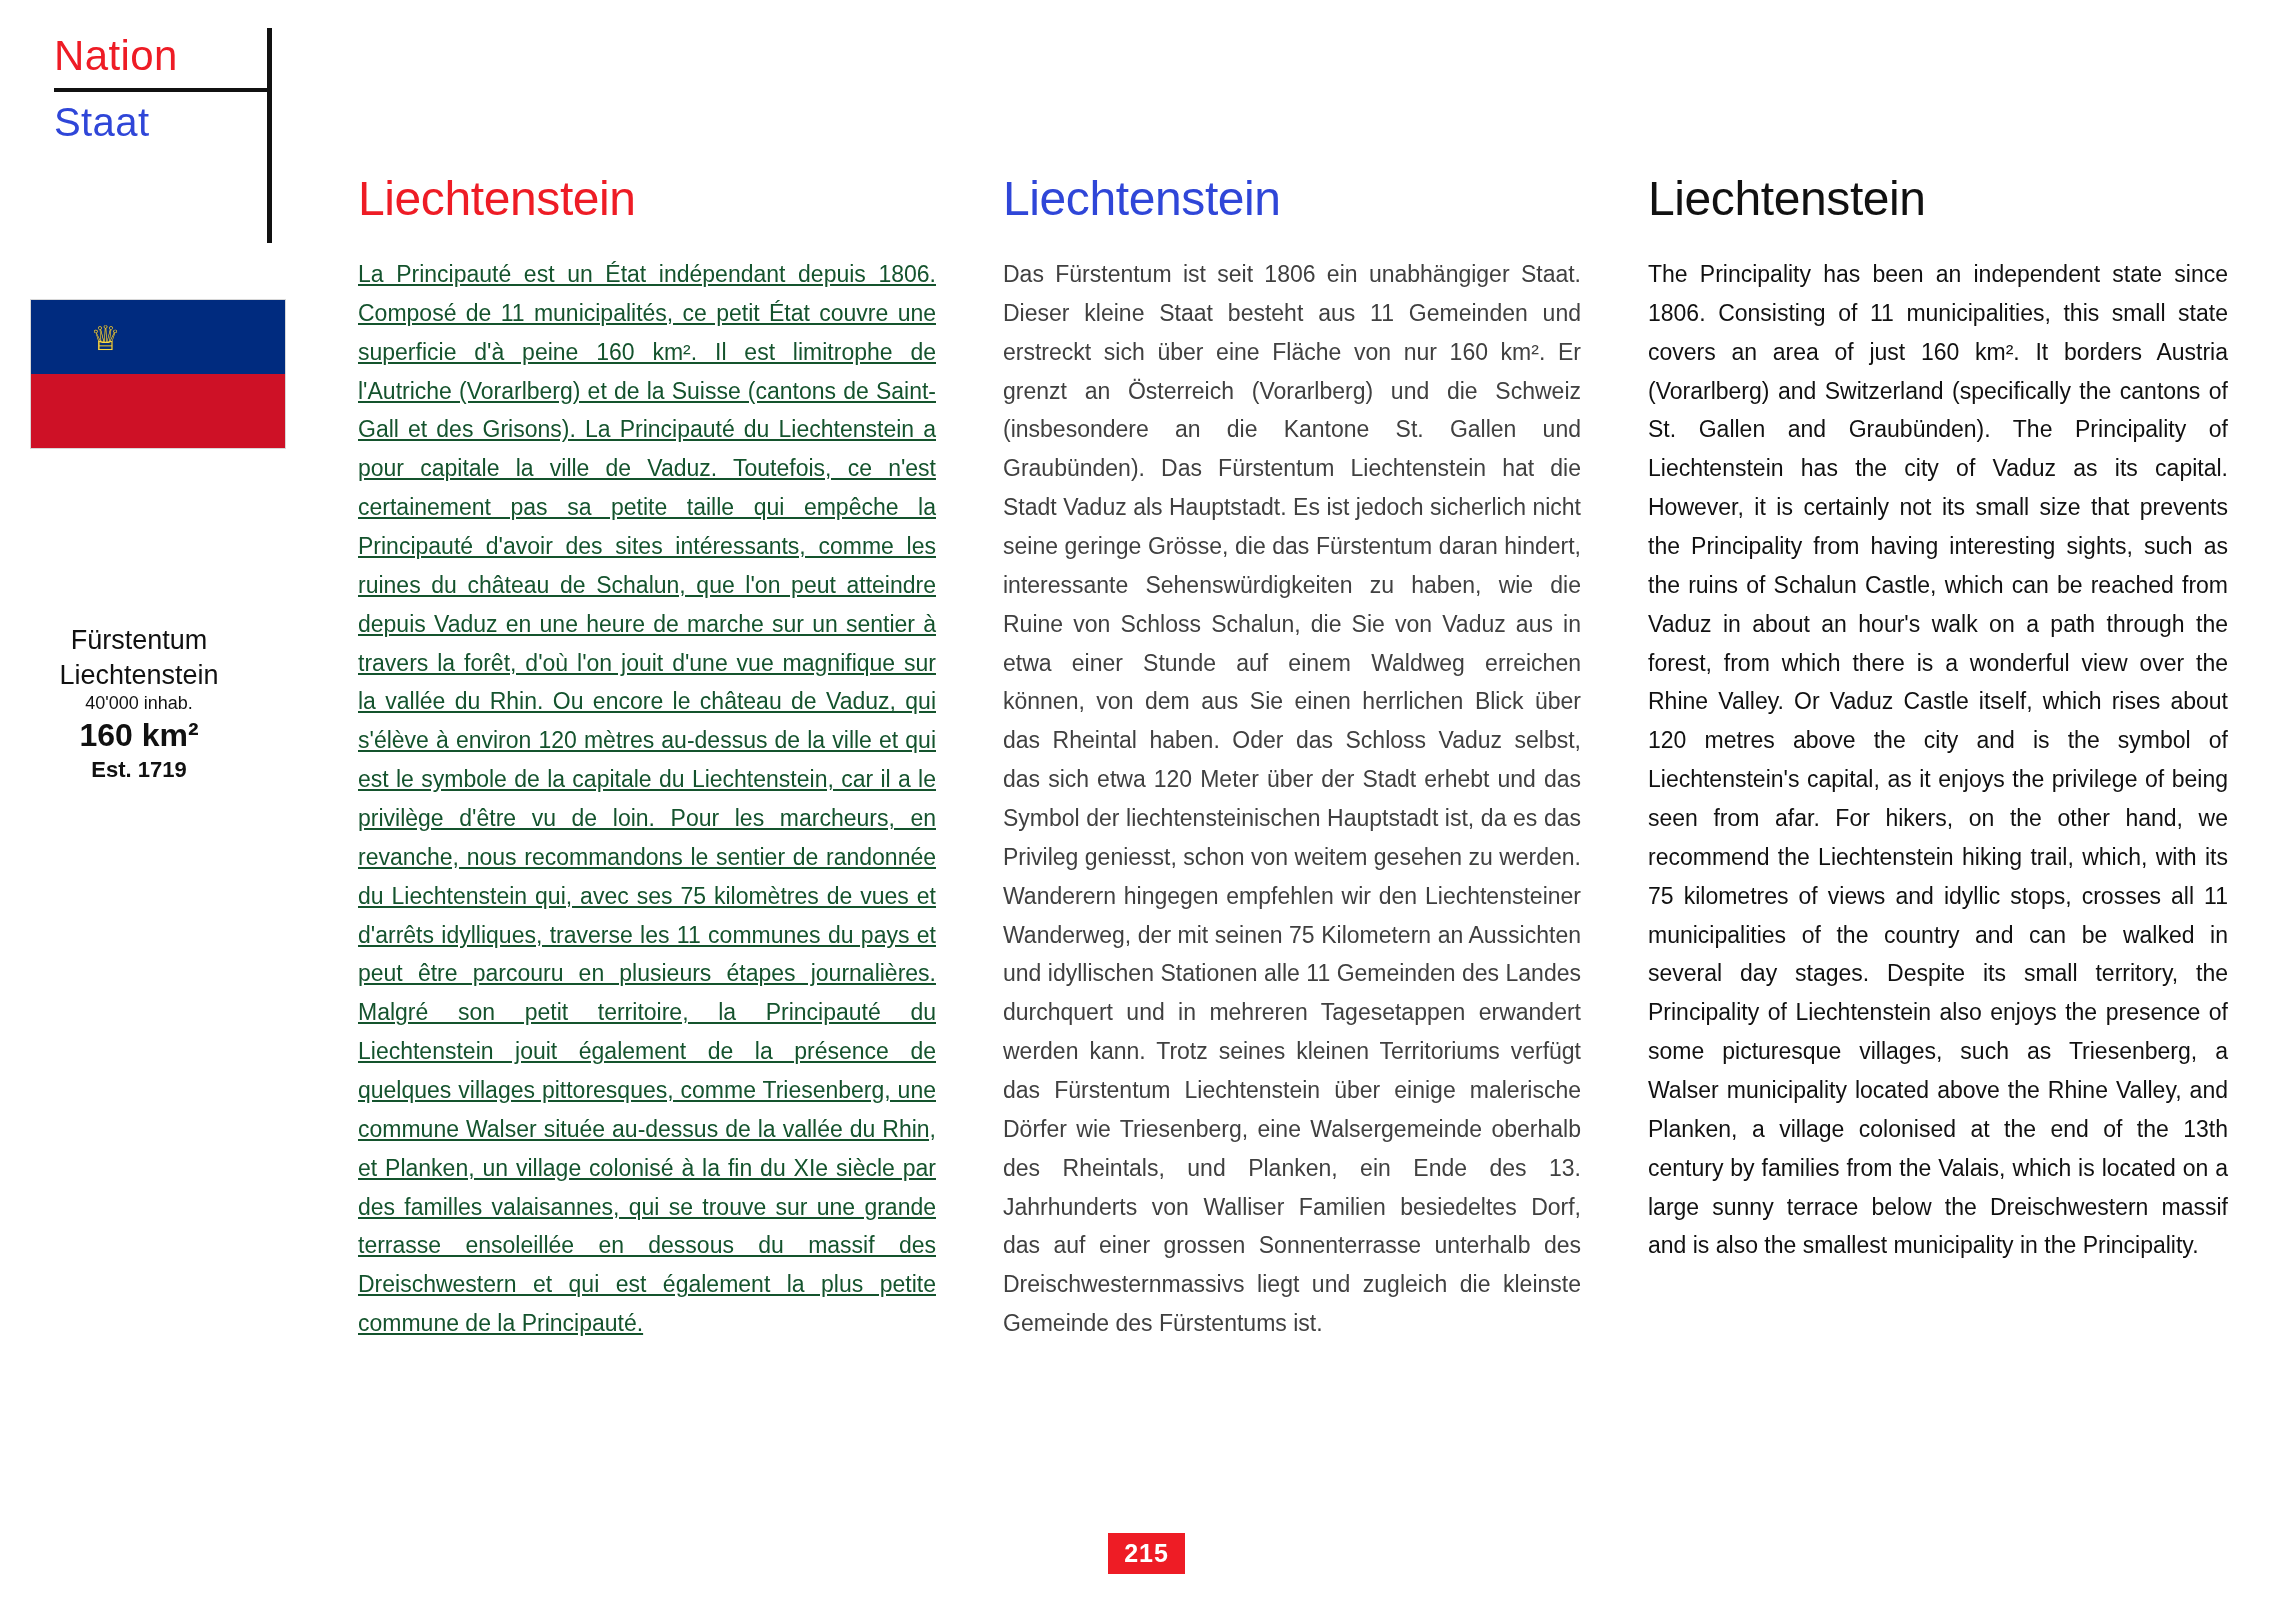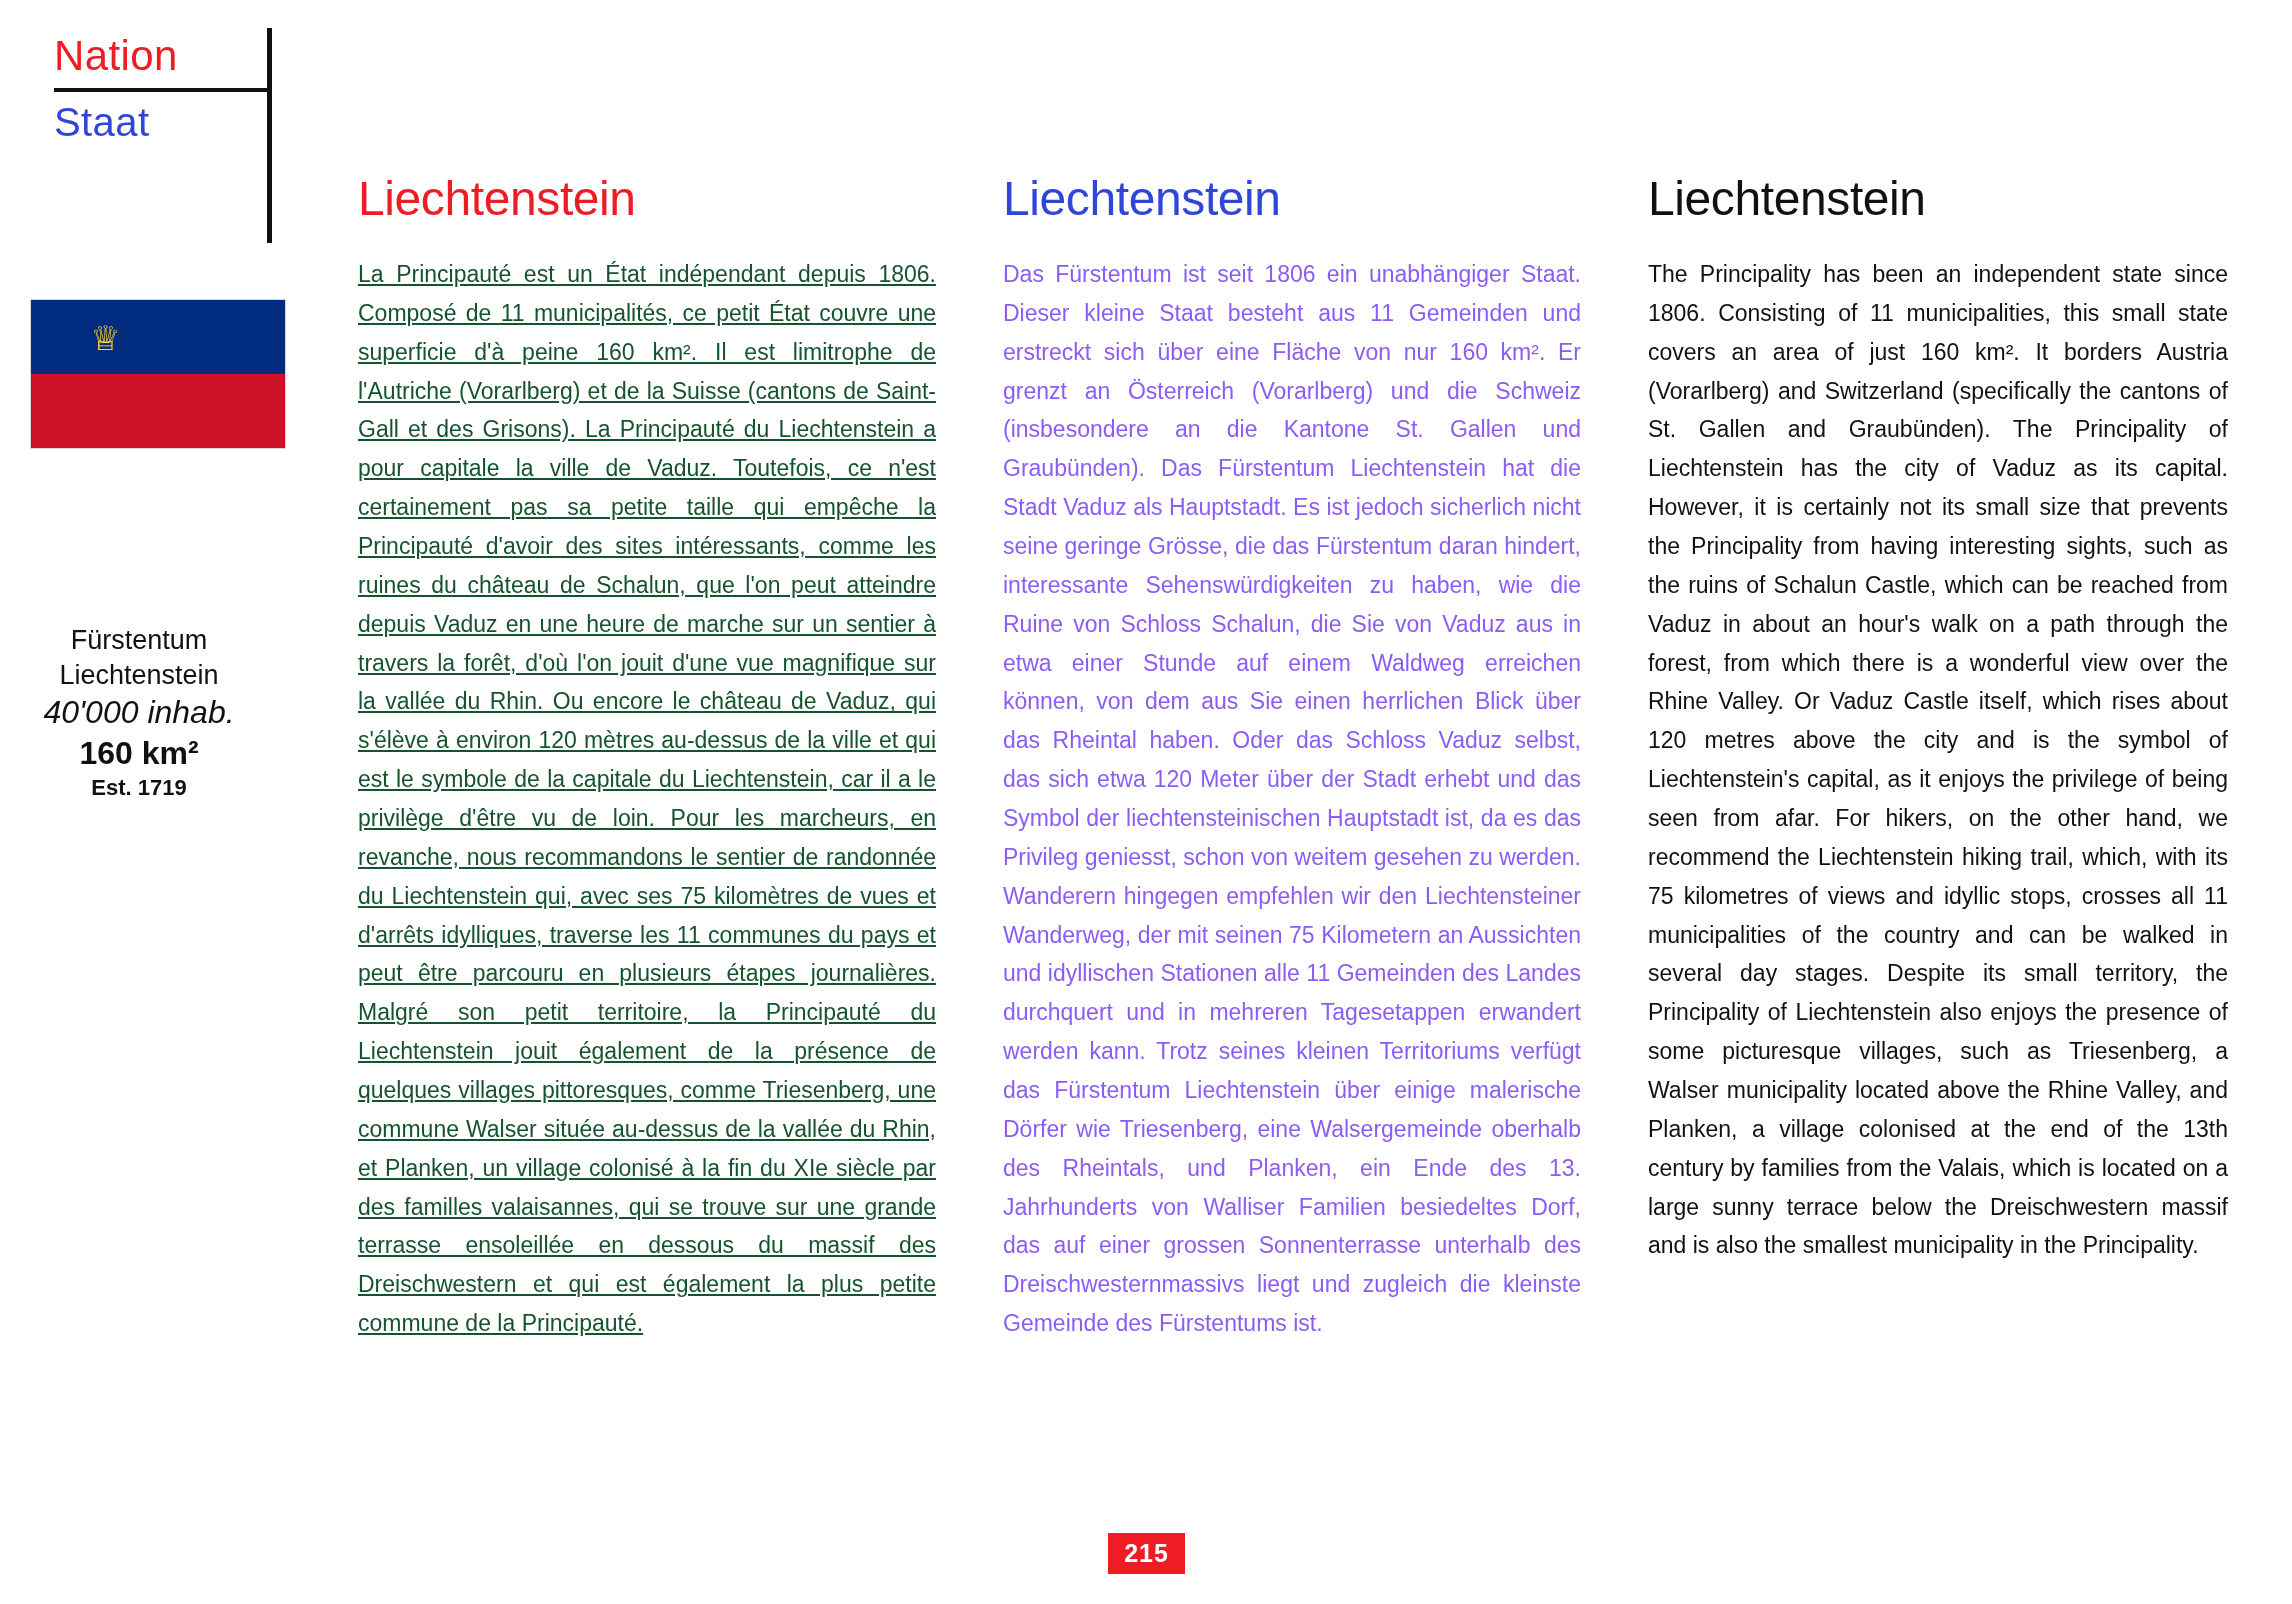--- a/index.html
+++ b/index.html
@@ -104,21 +104,21 @@
     top: 609px;
     width: 278px;
     text-align: center;
     color: #111111;
   }
   .facts div {
     line-height: 1.28;
   }
   .facts .f-name1 { font-size: 27px; }
   .facts .f-name2 { font-size: 27px; }
-  .facts .f-pop   { font-size: 32px; font-style: italic; }
+  .facts .f-pop   { font-size: 18px; }
   .facts .f-area  { font-size: 32px; font-weight: bold; }
   .facts .f-est   { font-size: 22px; font-weight: bold; }
 
   
   .col {
     position: absolute;
     top: 175px;
     width: 578px;
   }
   .col-fr { left: 358px; }
@@ -137,21 +137,21 @@
   .title-en { color: #111111; }
 
   .col-body {
     font-size: 23px;
     line-height: 1.69;
     text-align: justify;
     text-justify: inter-word;
     hyphens: none;
   }
   .body-fr { color: #14532d; text-decoration: underline; }
-  .body-de { color: #8b5cf6; }
+  .body-de { color: #404040; }
   .body-en { color: #111111; }
 
   
   .page-number {
     position: absolute;
     left: 1108px;
     top: 1533px;
     width: 77px;
     height: 41px;
     background: #ee1c25;

